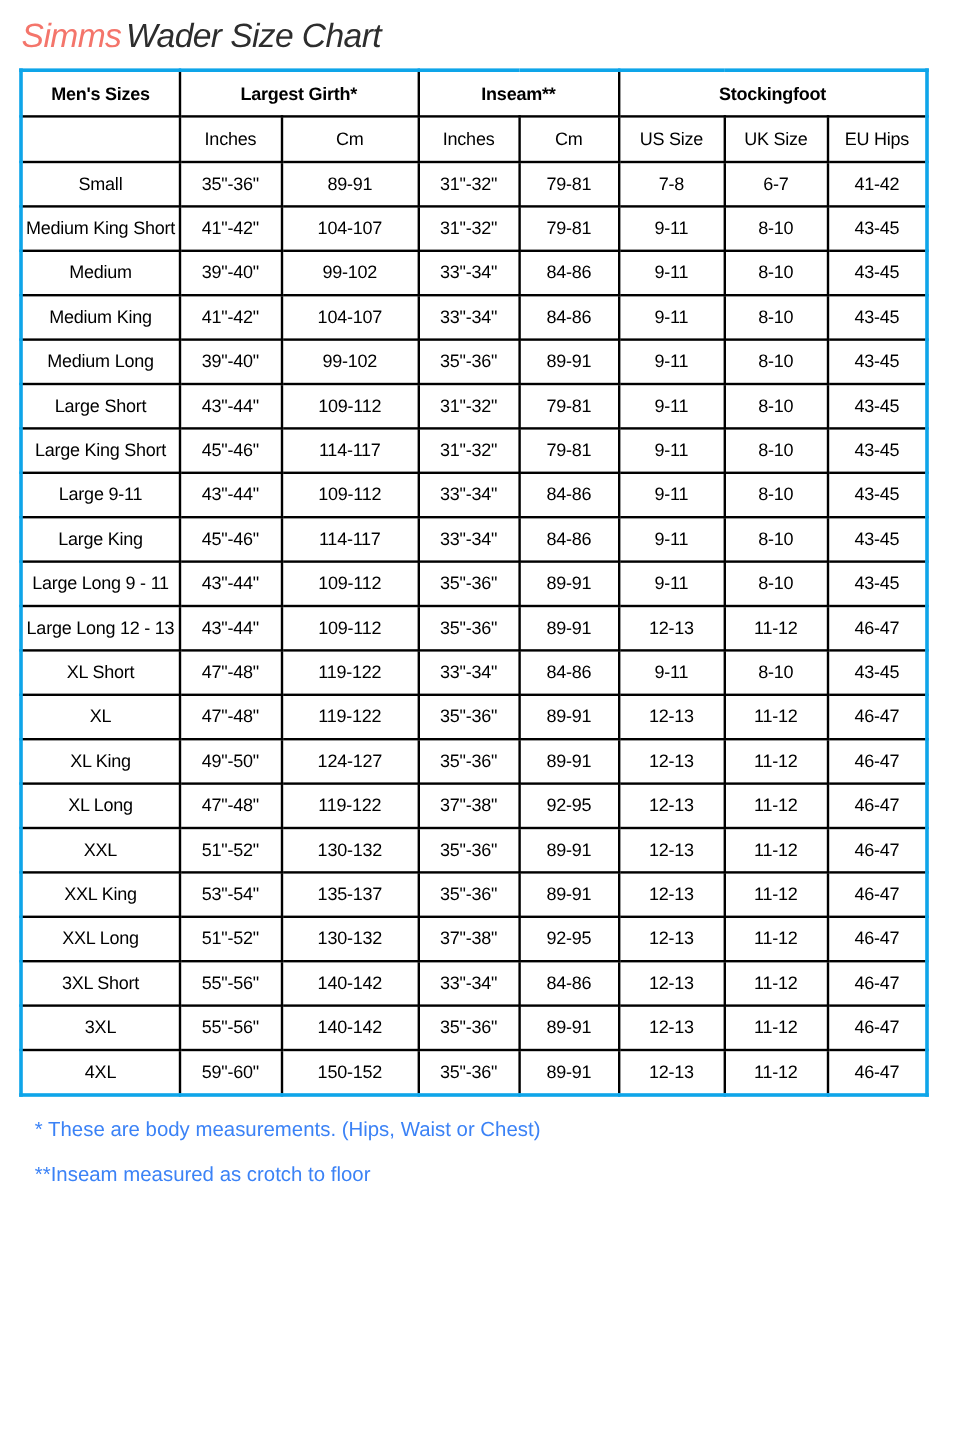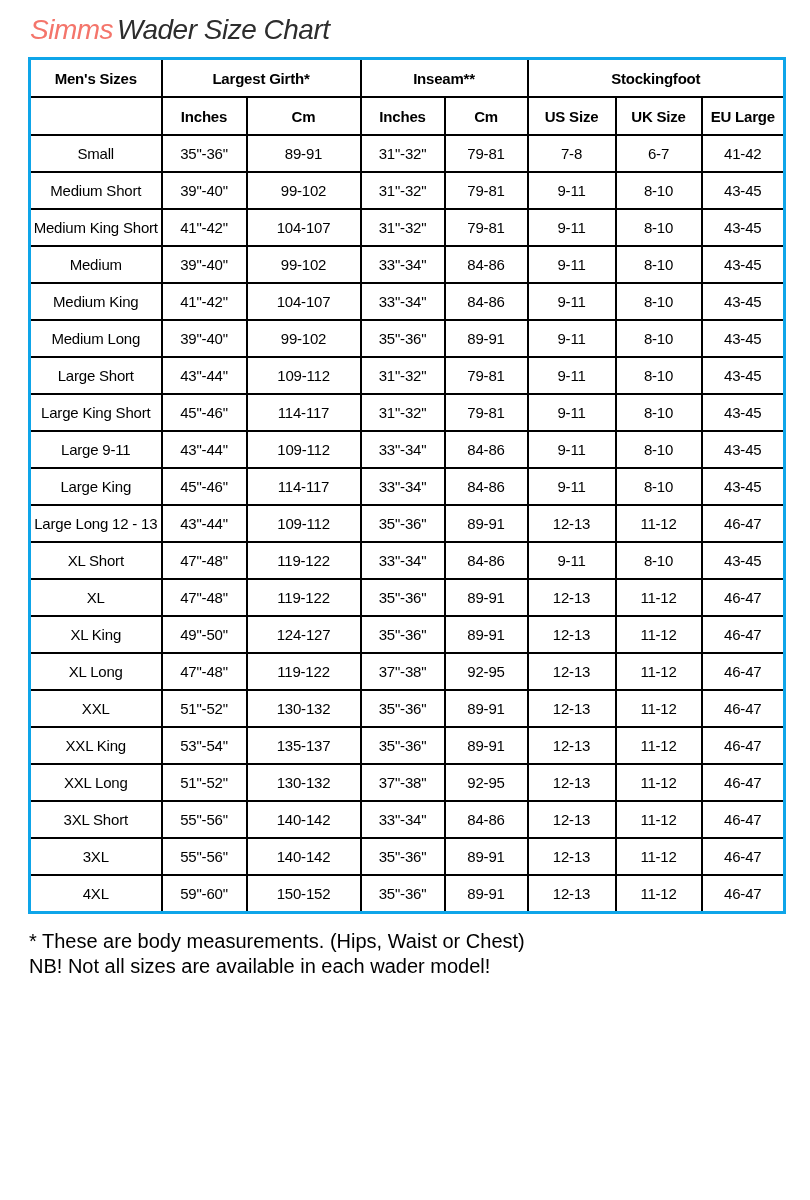--- a/index.html
+++ b/index.html
@@ -11,21 +11,21 @@
     width: 810px;
     height: 1200px;
     overflow: hidden;
     font-family: "Liberation Sans", sans-serif;
     color: #000000;
   }
   .page {
     width: 810px;
     height: 917px;
     box-sizing: border-box;
-    padding: 14px 28px 0 28px;
+    padding: 14px 28px 0 16px;
   }
   .title {
     margin: 0 0 11px 2px;
     font-size: 28px;
     font-style: italic;
     font-weight: 500;
     letter-spacing: -0.5px;
     color: #2d2d2d;
     white-space: nowrap;
   }
@@ -49,34 +49,34 @@
     overflow: hidden;
     white-space: nowrap;
   }
   table.size-table thead th {
     height: 36px;
   }
   table.size-table thead th.grp {
     font-weight: bold;
   }
   table.size-table thead th.sub {
-    font-weight: bold;
+    font-weight: normal;
   }
   table.size-table tbody td {
     height: 35px;
     font-weight: normal;
   }
   .notes {
     margin: 15px 0 0 1px;
   }
   .notes p {
-    margin: 0;
-    font-size: 20px;
+    margin: 12px;
+    font-size: 17px;
     line-height: 25px;
-    color: #000000;
+    color: #3b82f6;
   }
 </style>
 </head>
 <body>
 
 <div class="page">
 
   <h1 class="title"><span class="brand" style="color: rgb(244, 117, 107);">Simms</span><span>Wader Size Chart</span></h1>
 
   <table class="size-table">
@@ -98,45 +98,35 @@
         <th class="grp" colspan="3">Stockingfoot</th>
       </tr>
       <tr>
         <th class="sub"></th>
         <th class="sub">Inches</th>
         <th class="sub">Cm</th>
         <th class="sub">Inches</th>
         <th class="sub">Cm</th>
         <th class="sub">US Size</th>
         <th class="sub">UK Size</th>
-        <th class="sub">EU Large</th>
+        <th class="sub">EU Hips</th>
       </tr>
     </thead>
     <tbody>
         <tr>
           <td>Small</td>
           <td>35"-36"</td>
           <td>89-91</td>
           <td>31"-32"</td>
           <td>79-81</td>
           <td>7-8</td>
           <td>6-7</td>
           <td>41-42</td>
         </tr>
         <tr>
-          <td>Medium Short</td>
-          <td>39"-40"</td>
-          <td>99-102</td>
-          <td>31"-32"</td>
-          <td>79-81</td>
-          <td>9-11</td>
-          <td>8-10</td>
-          <td>43-45</td>
-        </tr>
-        <tr>
           <td>Medium King Short</td>
           <td>41"-42"</td>
           <td>104-107</td>
           <td>31"-32"</td>
           <td>79-81</td>
           <td>9-11</td>
           <td>8-10</td>
           <td>43-45</td>
         </tr>
         <tr>
@@ -203,20 +193,30 @@
           <td>Large King</td>
           <td>45"-46"</td>
           <td>114-117</td>
           <td>33"-34"</td>
           <td>84-86</td>
           <td>9-11</td>
           <td>8-10</td>
           <td>43-45</td>
         </tr>
         <tr>
+          <td>Large Long 9 - 11</td>
+          <td>43"-44"</td>
+          <td>109-112</td>
+          <td>35"-36"</td>
+          <td>89-91</td>
+          <td>9-11</td>
+          <td>8-10</td>
+          <td>43-45</td>
+        </tr>
+        <tr>
           <td>Large Long 12 - 13</td>
           <td>43"-44"</td>
           <td>109-112</td>
           <td>35"-36"</td>
           <td>89-91</td>
           <td>12-13</td>
           <td>11-12</td>
           <td>46-47</td>
         </tr>
         <tr>
@@ -317,16 +317,16 @@
           <td>89-91</td>
           <td>12-13</td>
           <td>11-12</td>
           <td>46-47</td>
         </tr>
       </tbody>
   </table>
 
   <div class="notes">
     <p>* These are body measurements. (Hips, Waist or Chest)</p>
-    <p>NB! Not all sizes are available in each wader model!</p>
+    <p>**Inseam measured as crotch to floor</p>
   </div>
 
 </div>
 
 </body></html>

